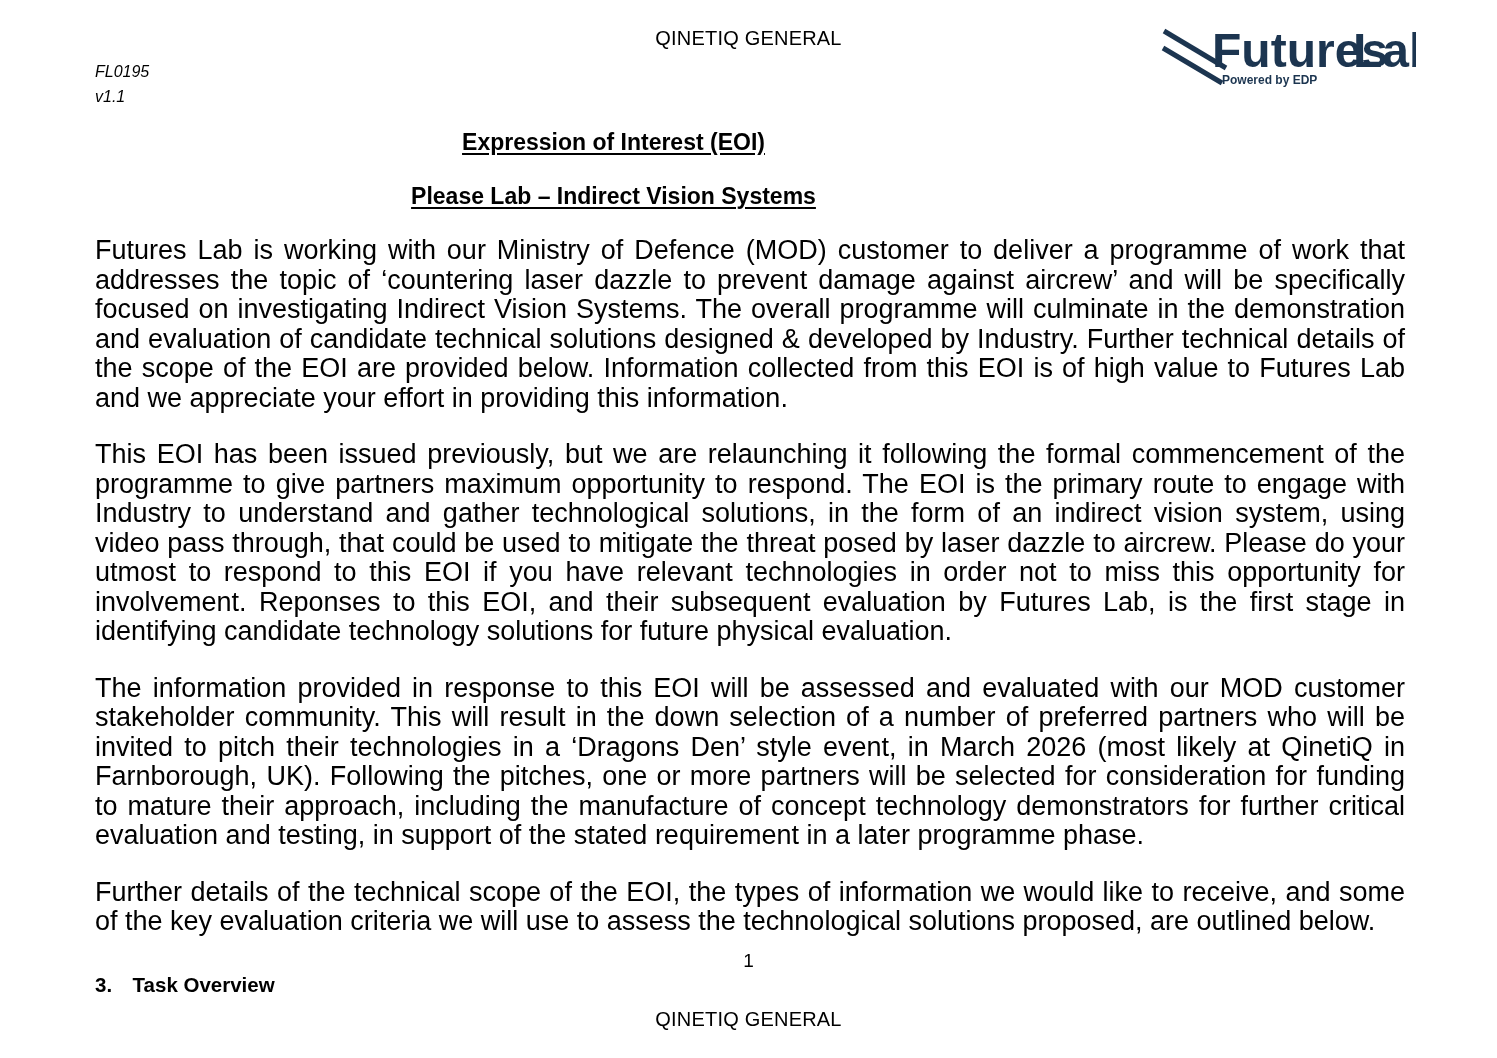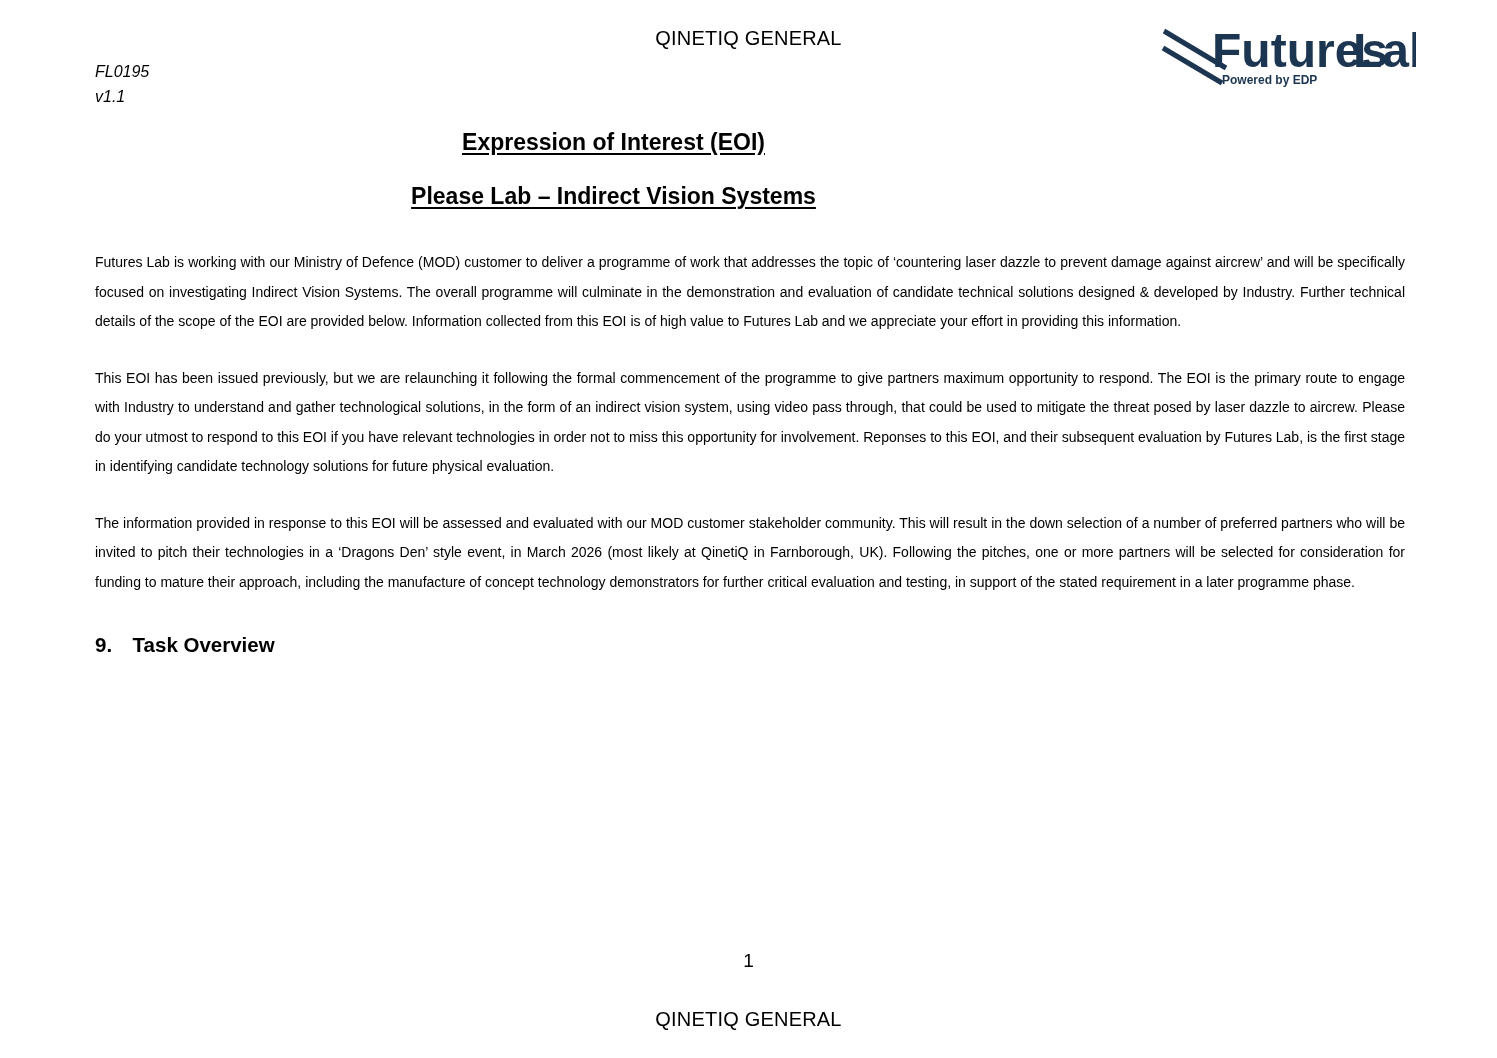--- a/index.html
+++ b/index.html
@@ -83,22 +83,22 @@
     font-weight: bold;
     font-size: 20.5px;
     margin: 0 0 28px 0;
     white-space: pre;
   }
   .section-heading.second {
     margin-top: 36px;
     margin-bottom: 28px;
   }
   p.body {
-    margin: 16px 0 27px 0;
-    font-size: 14px;
+    margin: 4px 0 27px 0;
+    font-size: 27px;
     line-height: 29.5px;
     text-align: justify;
     text-justify: inter-word;
     color: #000;
   }
   p.body:last-child { margin-bottom: 0; }
 
   
   .page-number {
     position: absolute;
@@ -148,21 +148,22 @@
   <div class="doc-title title-2">
     <span>Please Lab – Indirect Vision Systems</span>
   </div>
 
   <div class="content">
 
 
     <p class="body">Futures Lab is working with our Ministry of Defence (MOD) customer to deliver a programme of work that addresses the topic of ‘countering laser dazzle to prevent damage against aircrew’ and will be specifically focused on investigating Indirect Vision Systems. The overall programme will culminate in the demonstration and evaluation of candidate technical solutions designed &amp; developed by Industry. Further technical details of the scope of the EOI are provided below. Information collected from this EOI is of high value to Futures Lab and we appreciate your effort in providing this information.</p>
     <p class="body">This EOI has been issued previously, but we are relaunching it following the formal commencement of the programme to give partners maximum opportunity to respond. The EOI is the primary route to engage with Industry to understand and gather technological solutions, in the form of an indirect vision system, using video pass through, that could be used to mitigate the threat posed by laser dazzle to aircrew. Please do your utmost to respond to this EOI if you have relevant technologies in order not to miss this opportunity for involvement. Reponses to this EOI, and their subsequent evaluation by Futures Lab, is the first stage in identifying candidate technology solutions for future physical evaluation.</p>
     <p class="body">The information provided in response to this EOI will be assessed and evaluated with our MOD customer stakeholder community. This will result in the down selection of a number of preferred partners who will be invited to pitch their technologies in a ‘Dragons Den’ style event, in March 2026 (most likely at QinetiQ in Farnborough, UK). Following the pitches, one or more partners will be selected for consideration for funding to mature their approach, including the manufacture of concept technology demonstrators for further critical evaluation and testing, in support of the stated requirement in a later programme phase.</p>
+    <p class="body">Further details of the technical scope of the EOI, the types of information we would like to receive, and some of the key evaluation criteria we will use to assess the technological solutions proposed, are outlined below.</p>
 
-    <div class="section-heading second">9. Task Overview</div>
+    <div class="section-heading second">3. Task Overview</div>
 
   </div>
 
   <div class="page-number">1</div>
   <div class="classification-footer">QINETIQ GENERAL</div>
 
 </div>
 
 </body></html>

